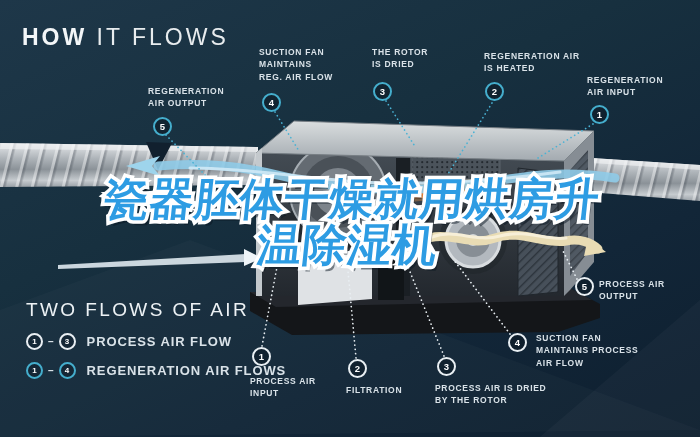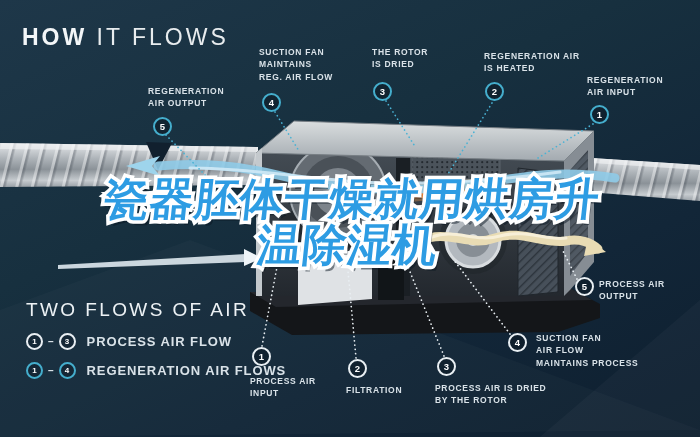--- a/index.html
+++ b/index.html
@@ -234,22 +234,22 @@
 
   <div class="badge b-white" style="left:437px;top:357px;">3</div>
   <div class="co" style="left:435px;top:382px;">
     <span class="ln">PROCESS AIR IS DRIED</span>
     <span class="ln">BY THE ROTOR</span>
   </div>
 
   <div class="badge b-white" style="left:508px;top:333px;">4</div>
   <div class="co" style="left:536px;top:332px;">
     <span class="ln">SUCTION FAN</span>
+    <span class="ln">MAINTAINS PROCESS</span>
     <span class="ln">AIR FLOW</span>
-    <span class="ln">MAINTAINS PROCESS</span>
   </div>
 
   <div class="badge b-white" style="left:575px;top:277px;">5</div>
   <div class="co" style="left:599px;top:278px;">
     <span class="ln">PROCESS AIR</span>
     <span class="ln">OUTPUT</span>
   </div>
 
   <div class="legend">
     <div class="lg-head">TWO FLOWS OF AIR</div>

